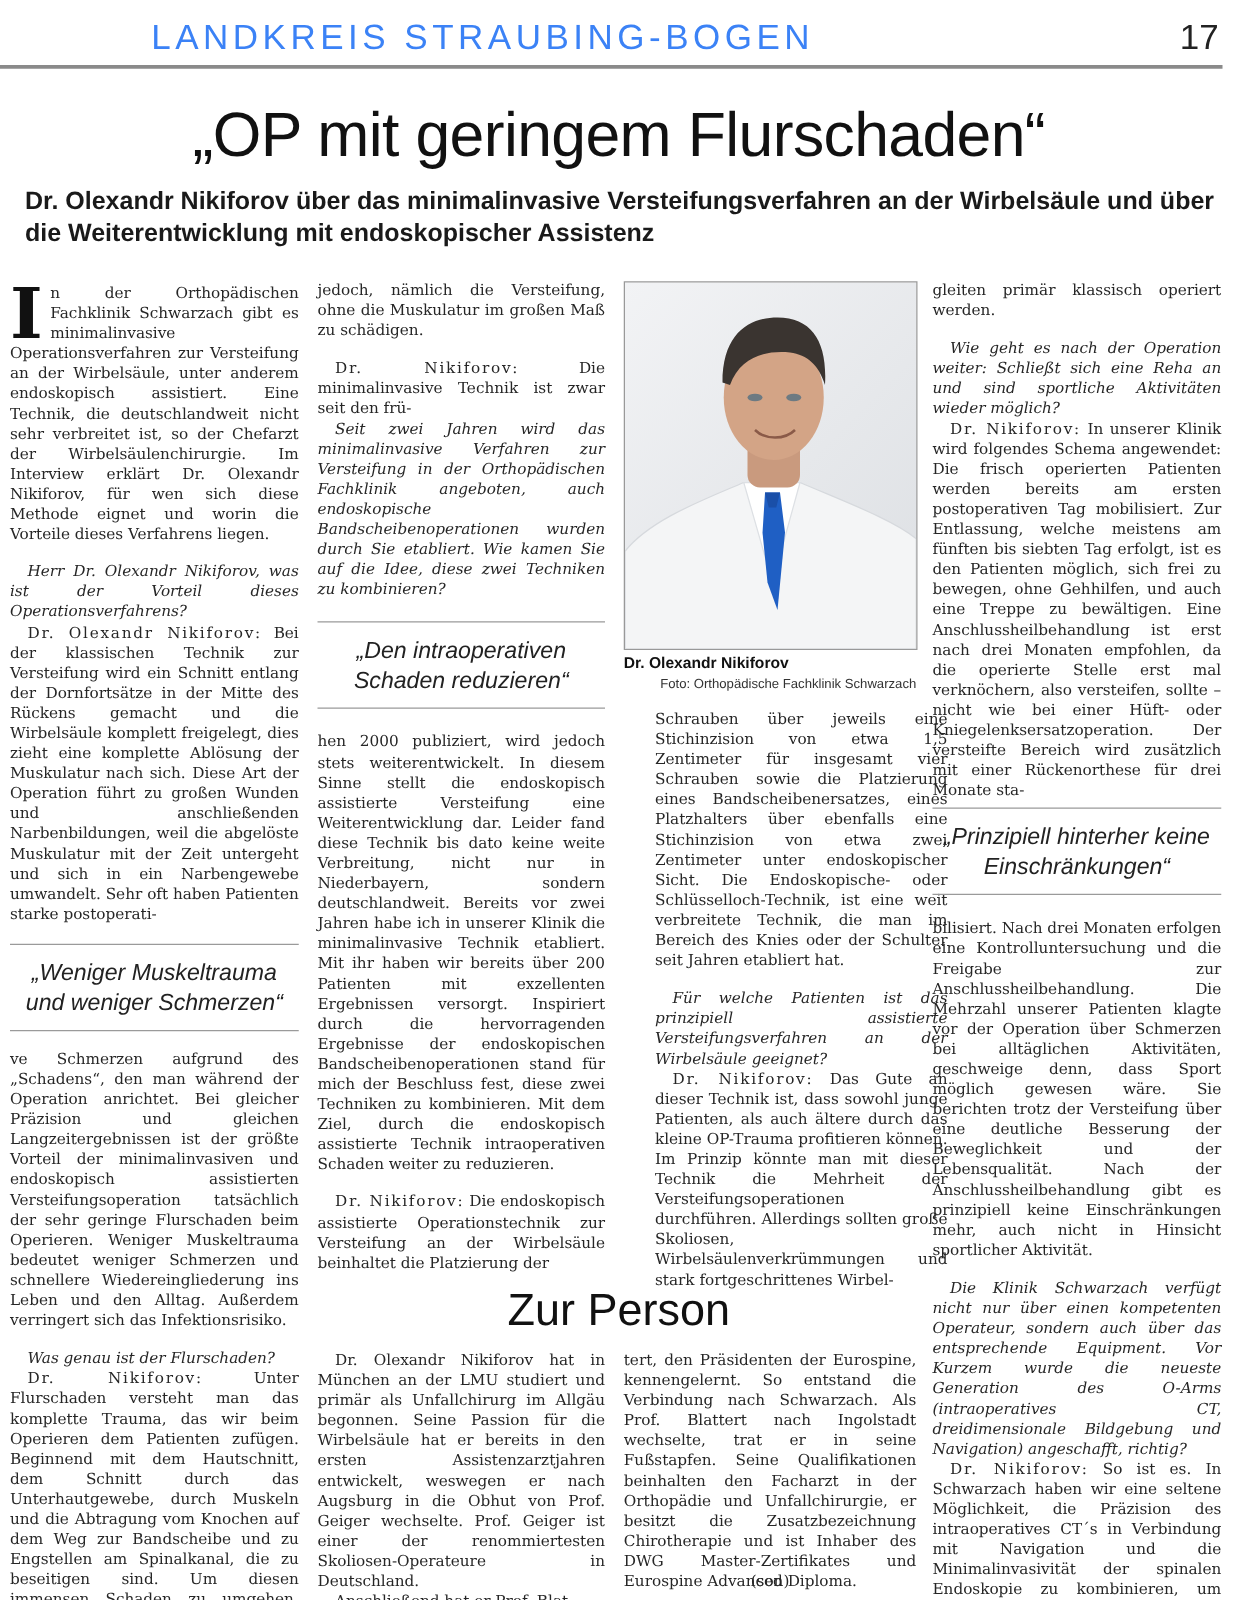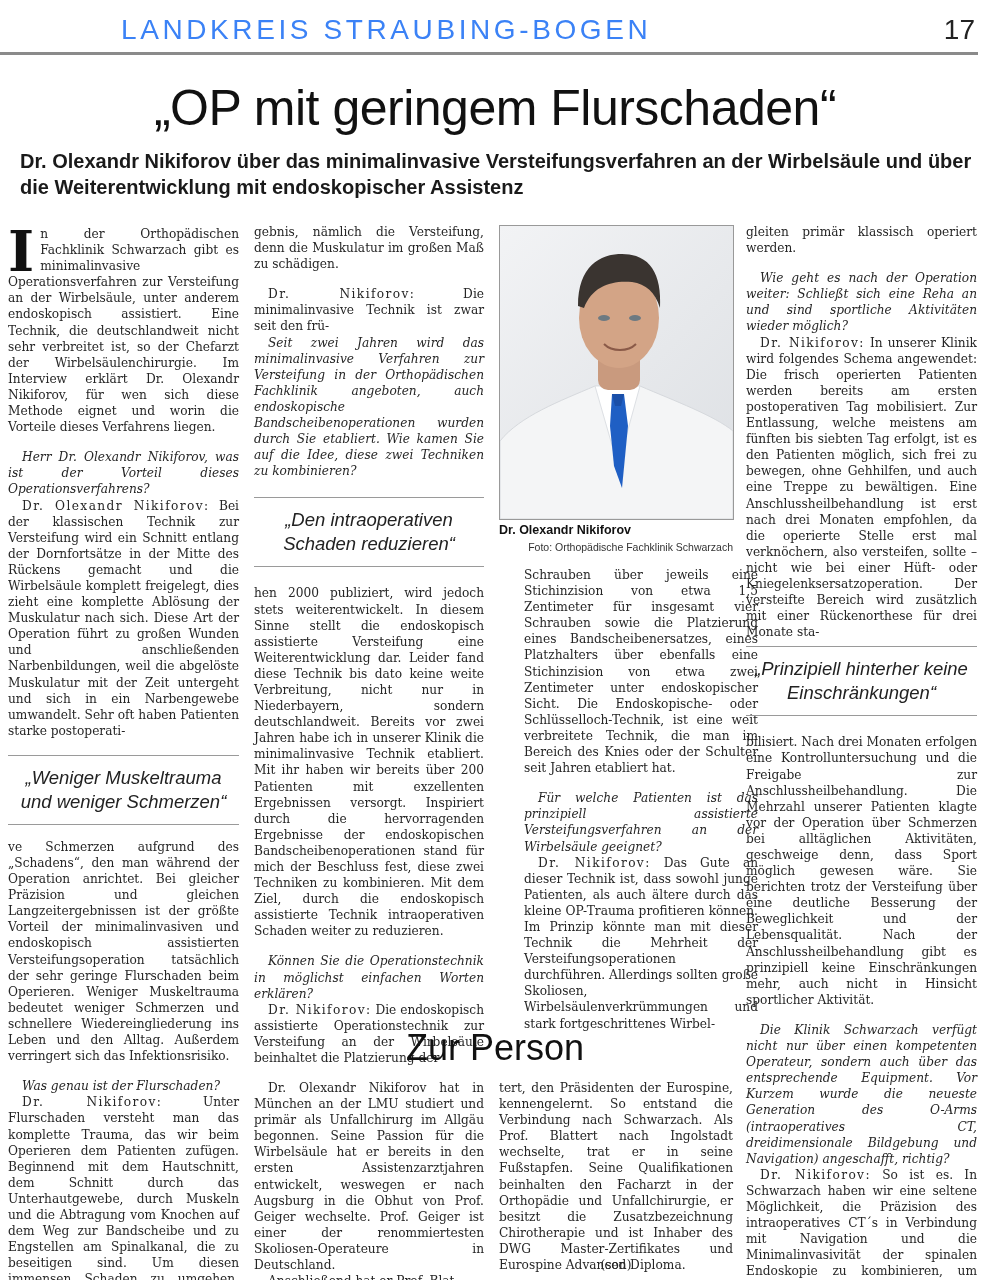--- a/index.html
+++ b/index.html
@@ -49,28 +49,27 @@
   <p class="ind q">Herr Dr. Olexandr Nikiforov, was ist der Vorteil dieses Operationsverfahrens?</p>
   <p class="ind"><span class="spk">Dr. Olexandr Nikiforov:</span> <span>Bei der klassischen Technik zur Versteifung wird ein Schnitt entlang der Dornfortsätze in der Mitte des Rückens gemacht und die Wirbelsäule komplett freigelegt, dies zieht eine komplette Ablösung der Muskulatur nach sich. Diese Art der Operation führt zu großen Wunden und anschließenden Narbenbildungen, weil die abgelöste Muskulatur mit der Zeit untergeht und sich in ein Narbengewebe umwandelt. Sehr oft haben Patienten starke postoperati-</span></p>
   <div class="pull">„Weniger Muskeltrauma und weniger Schmerzen“</div>
   <p>ve Schmerzen aufgrund des „Schadens“, den man während der Operation anrichtet. Bei gleicher Präzision und gleichen Langzeitergebnissen ist der größte Vorteil der minimalinvasiven und endoskopisch assistierten Versteifungsoperation tatsächlich der sehr geringe Flurschaden beim Operieren. Weniger Muskeltrauma bedeutet weniger Schmerzen und schnellere Wiedereingliederung ins Leben und den Alltag. Außerdem verringert sich das Infektionsrisiko.</p>
   <div class="gap"></div>
   <p class="ind q">Was genau ist der Flurschaden?</p>
   <p class="ind"><span class="spk">Dr. Nikiforov:</span> <span>Unter Flurschaden versteht man das komplette Trauma, das wir beim Operieren dem Patienten zufügen. Beginnend mit dem Hautschnitt, dem Schnitt durch das Unterhautgewebe, durch Muskeln und die Abtragung vom Knochen auf dem Weg zur Bandscheibe und zu Engstellen am Spinalkanal, die zu beseitigen sind. Um diesen immensen Schaden zu umgehen, wurden die minimalinvasiven Techniken entwickelt. Diese Techniken ermöglichen das gleiche Er-</span></p>
 </div>
 
 <div class="col" style="left:254px; top:224px; width:230px;">
-  <p>gebnis, nämlich die Versteifung, denn die Muskulatur im großen Maß zu schädigen.</p>
+  <p>jedoch, nämlich die Versteifung, ohne die Muskulatur im großen Maß zu schädigen.</p>
   <div class="gap"></div>
   <p class="ind"><span class="spk">Dr. Nikiforov:</span> <span>Die minimalinvasive Technik ist zwar seit den frü-</span></p>
   <p class="ind q">Seit zwei Jahren wird das minimalinvasive Verfahren zur Versteifung in der Orthopädischen Fachklinik angeboten, auch endoskopische Bandscheibenoperationen wurden durch Sie etabliert. Wie kamen Sie auf die Idee, diese zwei Techniken zu kombinieren?</p>
   <div class="pull" style="margin-top:18px;margin-bottom:18px;">„Den intraoperativen Schaden reduzieren“</div>
   <p>hen 2000 publiziert, wird jedoch stets weiterentwickelt. In diesem Sinne stellt die endoskopisch assistierte Versteifung eine Weiterentwicklung dar. Leider fand diese Technik bis dato keine weite Verbreitung, nicht nur in Niederbayern, sondern deutschlandweit. Bereits vor zwei Jahren habe ich in unserer Klinik die minimalinvasive Technik etabliert. Mit ihr haben wir bereits über 200 Patienten mit exzellenten Ergebnissen versorgt. Inspiriert durch die hervorragenden Ergebnisse der endoskopischen Bandscheibenoperationen stand für mich der Beschluss fest, diese zwei Techniken zu kombinieren. Mit dem Ziel, durch die endoskopisch assistierte Technik intraoperativen Schaden weiter zu reduzieren.</p>
   <div class="gap"></div>
-  <p class="ind q">Können Sie die Operationstechnik in möglichst einfachen Worten erklären?</p>
   <p class="ind"><span class="spk">Dr. Nikiforov:</span> <span>Die endoskopisch assistierte Operationstechnik zur Versteifung an der Wirbelsäule beinhaltet die Platzierung der</span></p>
 </div>
 
 <div class="photo">
   <svg width="233" height="293" viewBox="0 0 233 293">
     <path d="M0,293 L0,215 C20,190 60,175 95,160 L140,160 C175,175 215,190 233,205 L233,293 Z" fill="#f4f5f6" stroke="#d6d9dd" stroke-width="1"></path>
     <path d="M95,160 L118,240 L140,160 Z" fill="#ffffff" stroke="#dde0e4"></path>
     <path d="M112,168 L124,168 L128,200 L122,262 L114,240 L110,200 Z" fill="#1f5fc4"></path>
     <path d="M112,168 L124,168 L121,180 L115,180 Z" fill="#1a4fa8"></path>
     <rect x="98" y="122" width="42" height="42" rx="10" fill="#c99a7e"></rect>

